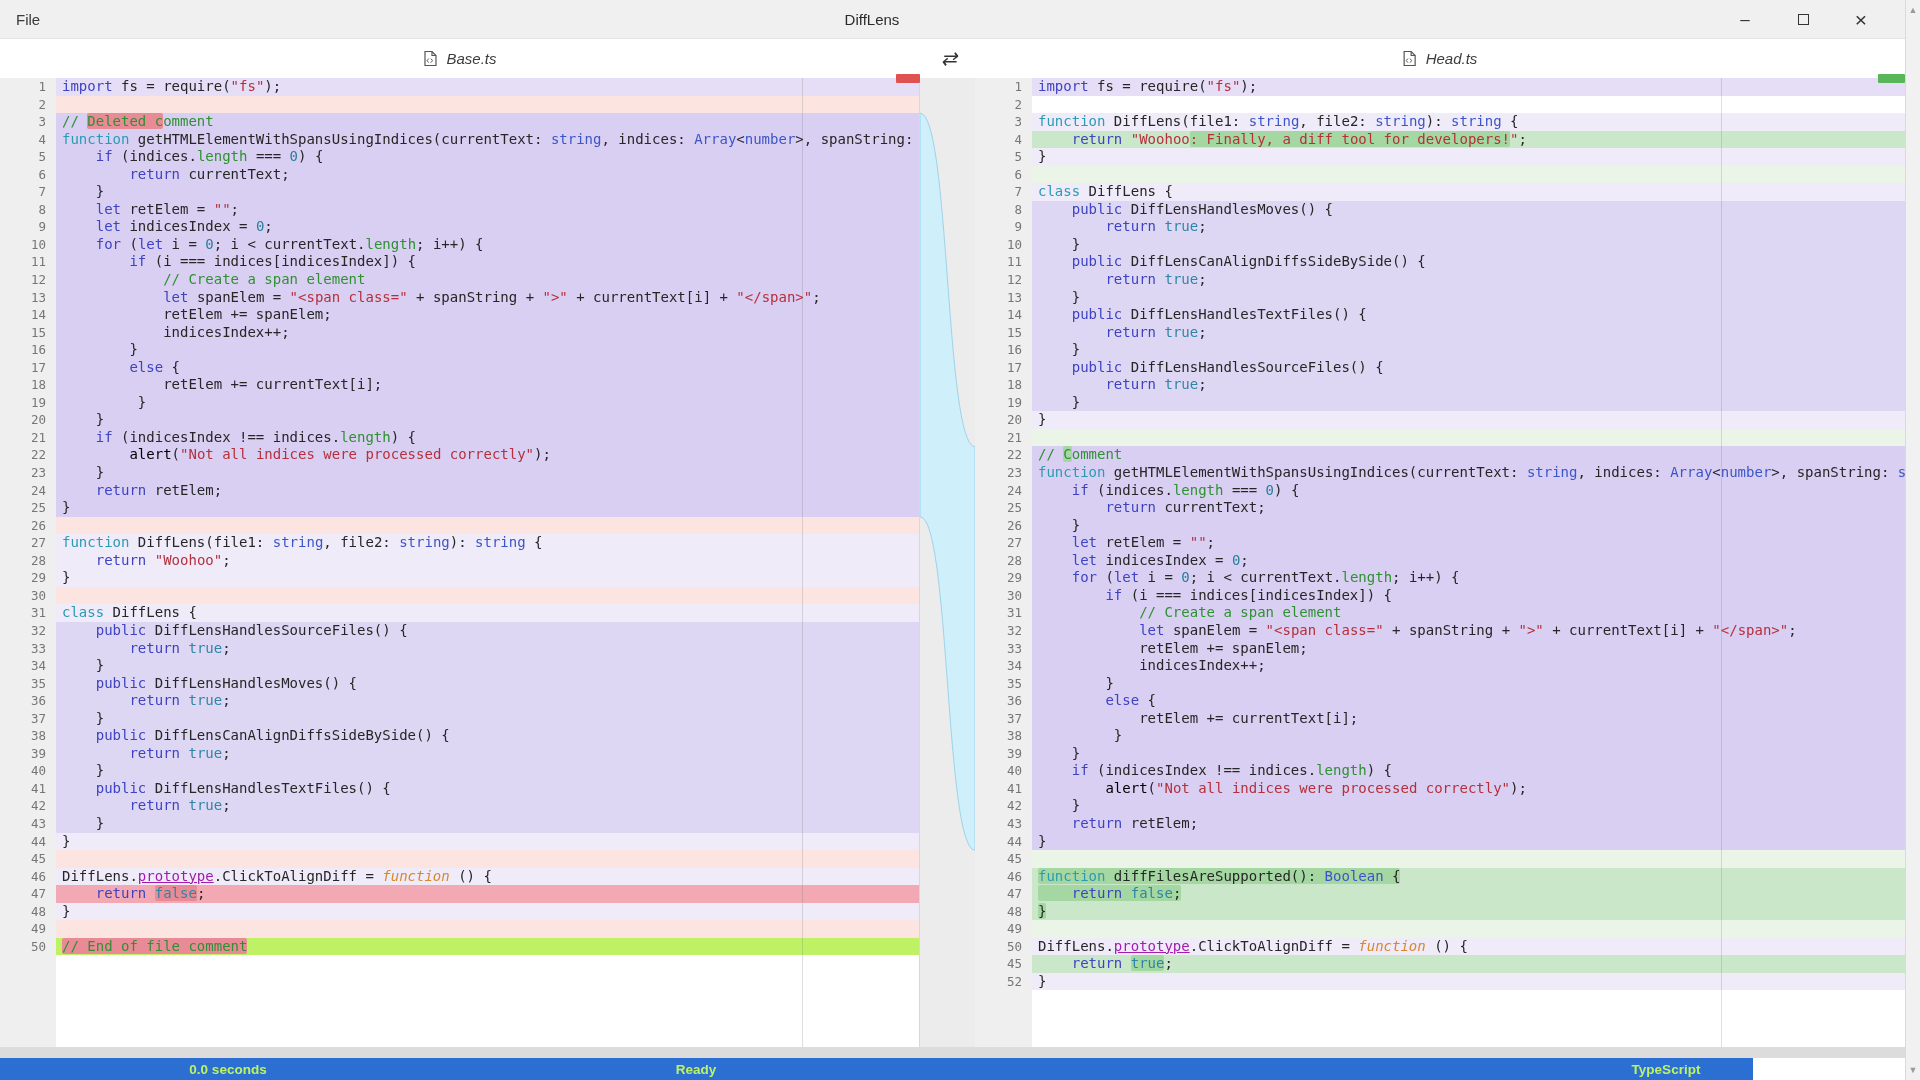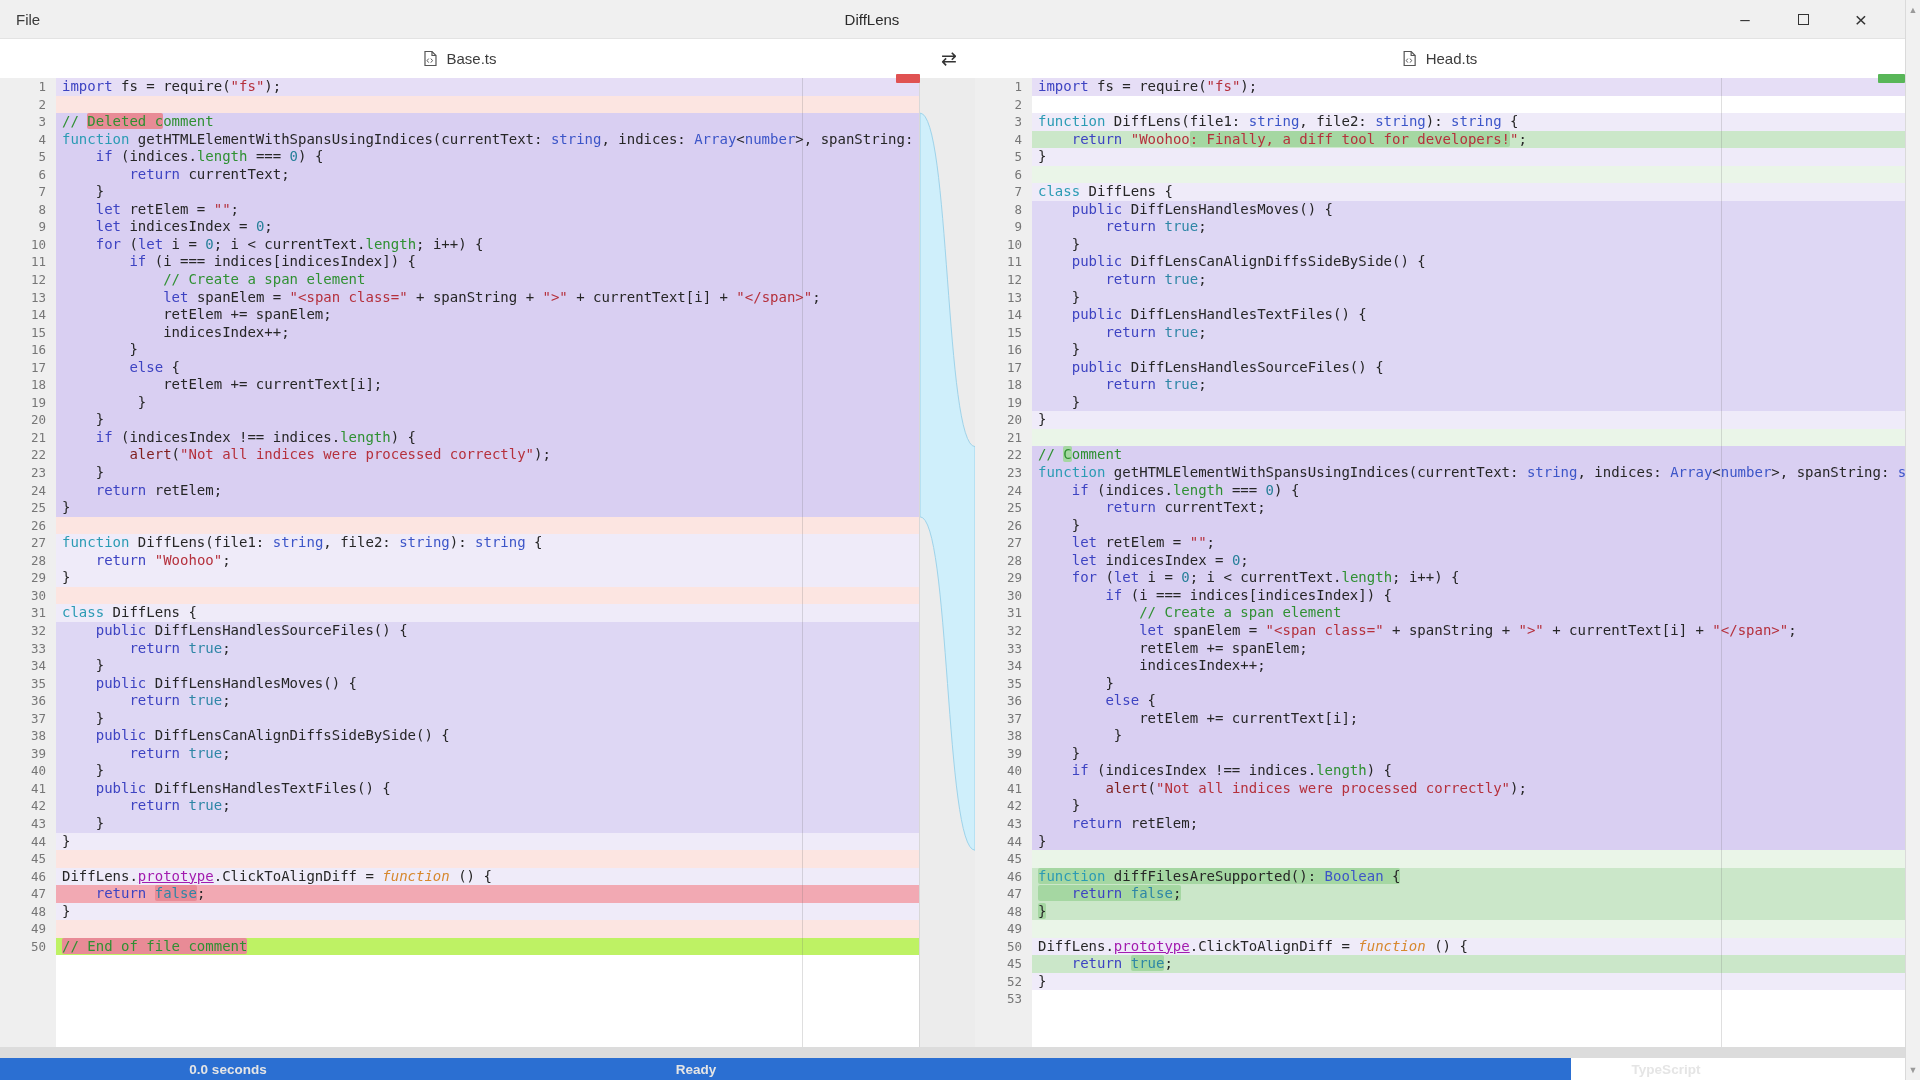--- a/index.html
+++ b/index.html
@@ -31,21 +31,21 @@
   .restore-glyph{
     position:relative;width:11px;height:11px;display:inline-block;
   }
   .restore-glyph .rg-a{
     position:absolute;left:0;bottom:0;width:9px;height:9px;border:1.2px solid #333;background:#f0f0f0;
   }
   .restore-glyph .rg-b{
     position:absolute;right:0;top:0;width:9px;height:9px;border:1.2px solid #333;
   }
   
-  .fileheader{position:absolute;left:0;top:39px;width:1905px;height:39px;background:#ffffff;}
+  .fileheader{position:absolute;left:0;top:39px;width:1905px;height:39px;background:#ffffff;font-style:italic;}
   .filetab{
     position:absolute;top:0;height:39px;display:flex;align-items:center;gap:9px;
     font-size:15px;color:#3c3c3c;transform:translateX(-50%);
   }
   .filetab.left{left:460px;}
   .filetab.right{left:1440px;}
   .swapbtn{
     position:absolute;left:949px;top:0;height:39px;transform:translateX(-50%);
     display:flex;align-items:center;font-size:19px;color:#333;
   }
@@ -89,35 +89,35 @@
   .bg-none{background:transparent;}
   
   .tk-kw{color:#3d43c2;}
   .tk-decl{color:#2b9bb4;}
   .tk-fnkw{color:#d7882e;font-style:italic;}
   .tk-type{color:#3c55c8;}
   .tk-bool{color:#2e86a6;}
   .tk-num{color:#267f99;}
   .tk-str{color:#b5303c;}
   .tk-com{color:#2f9032;}
-  .tk-alert{color:#7f1d1d;margin-top:36px;}
+  .tk-alert{color:#000000;margin-top:36px;}
   .tk-proto{color:#a21caf;text-decoration:underline;}
   .tk-prop{color:#2f9032;}
   
   .bridge{position:absolute;left:920px;top:0;width:55px;height:969px;background:#ececec;}
   .bridge svg{display:block;}
   
   .marker{position:absolute;height:9px;border-radius:1px;}
   .marker.removed{left:896px;top:74px;width:24px;background:#e05252;}
   .marker.added{left:1878px;top:74px;width:27px;background:#58b658;}
   
   .hstrip{position:absolute;left:0;top:1047px;width:1905px;height:11px;background:#dcdcdc;}
   .statusbar{
-    position:absolute;left:0;top:1058px;width:1571px;height:22px;background:#2b6fd2;
-    color:#e5e5e5;font-size:13.5px;font-weight:bold;
+    position:absolute;left:0;top:1058px;width:1753px;height:22px;background:#2b6fd2;
+    color:#bef264;font-size:13.5px;font-weight:bold;
   }
   .status-item{position:absolute;top:0;height:22px;display:flex;align-items:center;transform:translateX(-50%);}
   .status-time{left:228px;}
   .status-ready{left:696px;}
   .status-lang{left:1666px;}
   
   .vscroll{
     position:absolute;right:0;top:0;width:15px;height:1080px;background:#f1f1f1;
     border-left:1px solid #dadada;box-sizing:border-box;
   }
@@ -590,24 +590,20 @@
           <span class="line bg-mvlight"><span class="code-layer">DiffLens.<span class="tk-proto">prototype</span>.ClickToAlignDiff = <span class="tk-fnkw">function</span> () {</span></span>
         </div>
         <div class="row">
           <span class="ln">45</span>
           <span class="line bg-add"><span class="hl-layer">    return <span class="hl">true</span>;</span><span class="code-layer">    <span class="tk-kw">return</span> <span class="tk-bool">true</span>;</span></span>
         </div>
         <div class="row">
           <span class="ln">52</span>
           <span class="line bg-mvlight"><span class="code-layer">}</span></span>
         </div>
-        <div class="row">
-          <span class="ln">53</span>
-          <span class="line bg-none"><span class="code-layer"></span></span>
-        </div>
       </div>
     <div class="ruler"></div>
   </div>
 </div>
 
 <div class="marker removed"></div>
 <div class="marker added"></div>
 
 <div class="hstrip"></div>
 <div class="statusbar">

